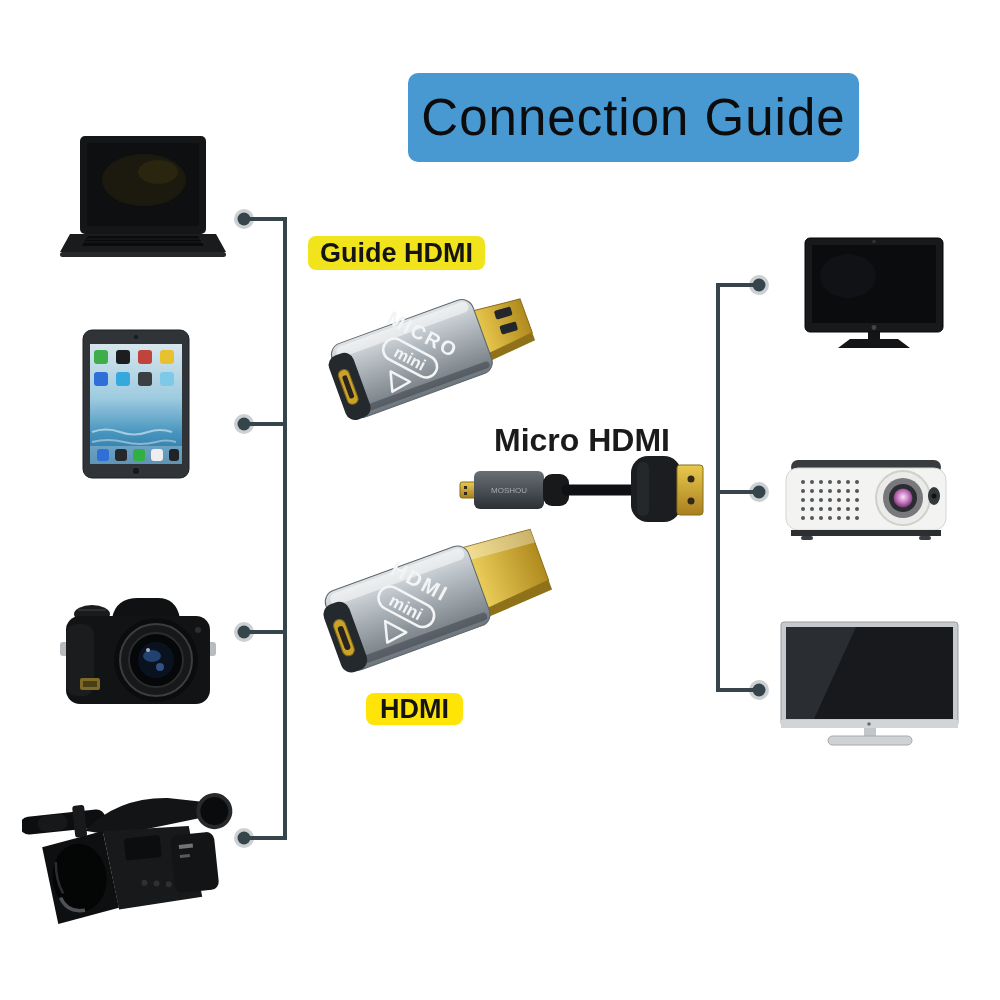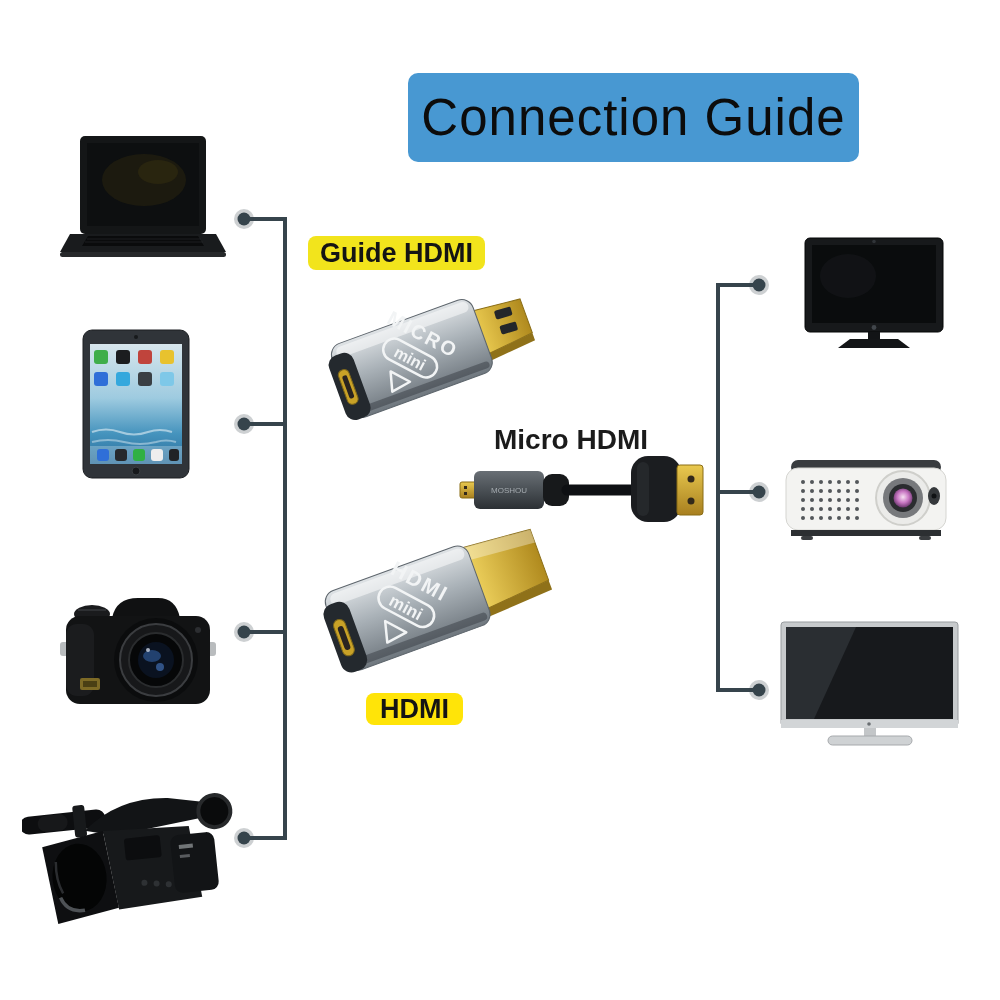--- a/index.html
+++ b/index.html
@@ -17,21 +17,21 @@
   }
   .tag{
     font-weight:700;color:#141414;white-space:nowrap;
     display:flex;align-items:center;justify-content:center;
   }
   #tag-mini{
     left:308px;top:236px;height:34px;padding:0 12px;
     background:#F2E41C;border-radius:8px;font-size:27px;
   }
   #tag-micro{
-    left:494px;top:424px;height:32px;font-size:28px;color:#1b1b1b;
+    left:494px;top:424px;height:32px;font-size:32px;color:#1b1b1b;
   }
   #tag-hdmi{
     left:366px;top:693px;height:32px;padding:0 14px;
     background:#FFE408;border-radius:8px;font-size:27px;
   }
   svg{display:block;}
   svg text{font-family:"Liberation Sans", sans-serif;}
   #connections{left:0;top:0;pointer-events:none;}
 </style>
 </head>

